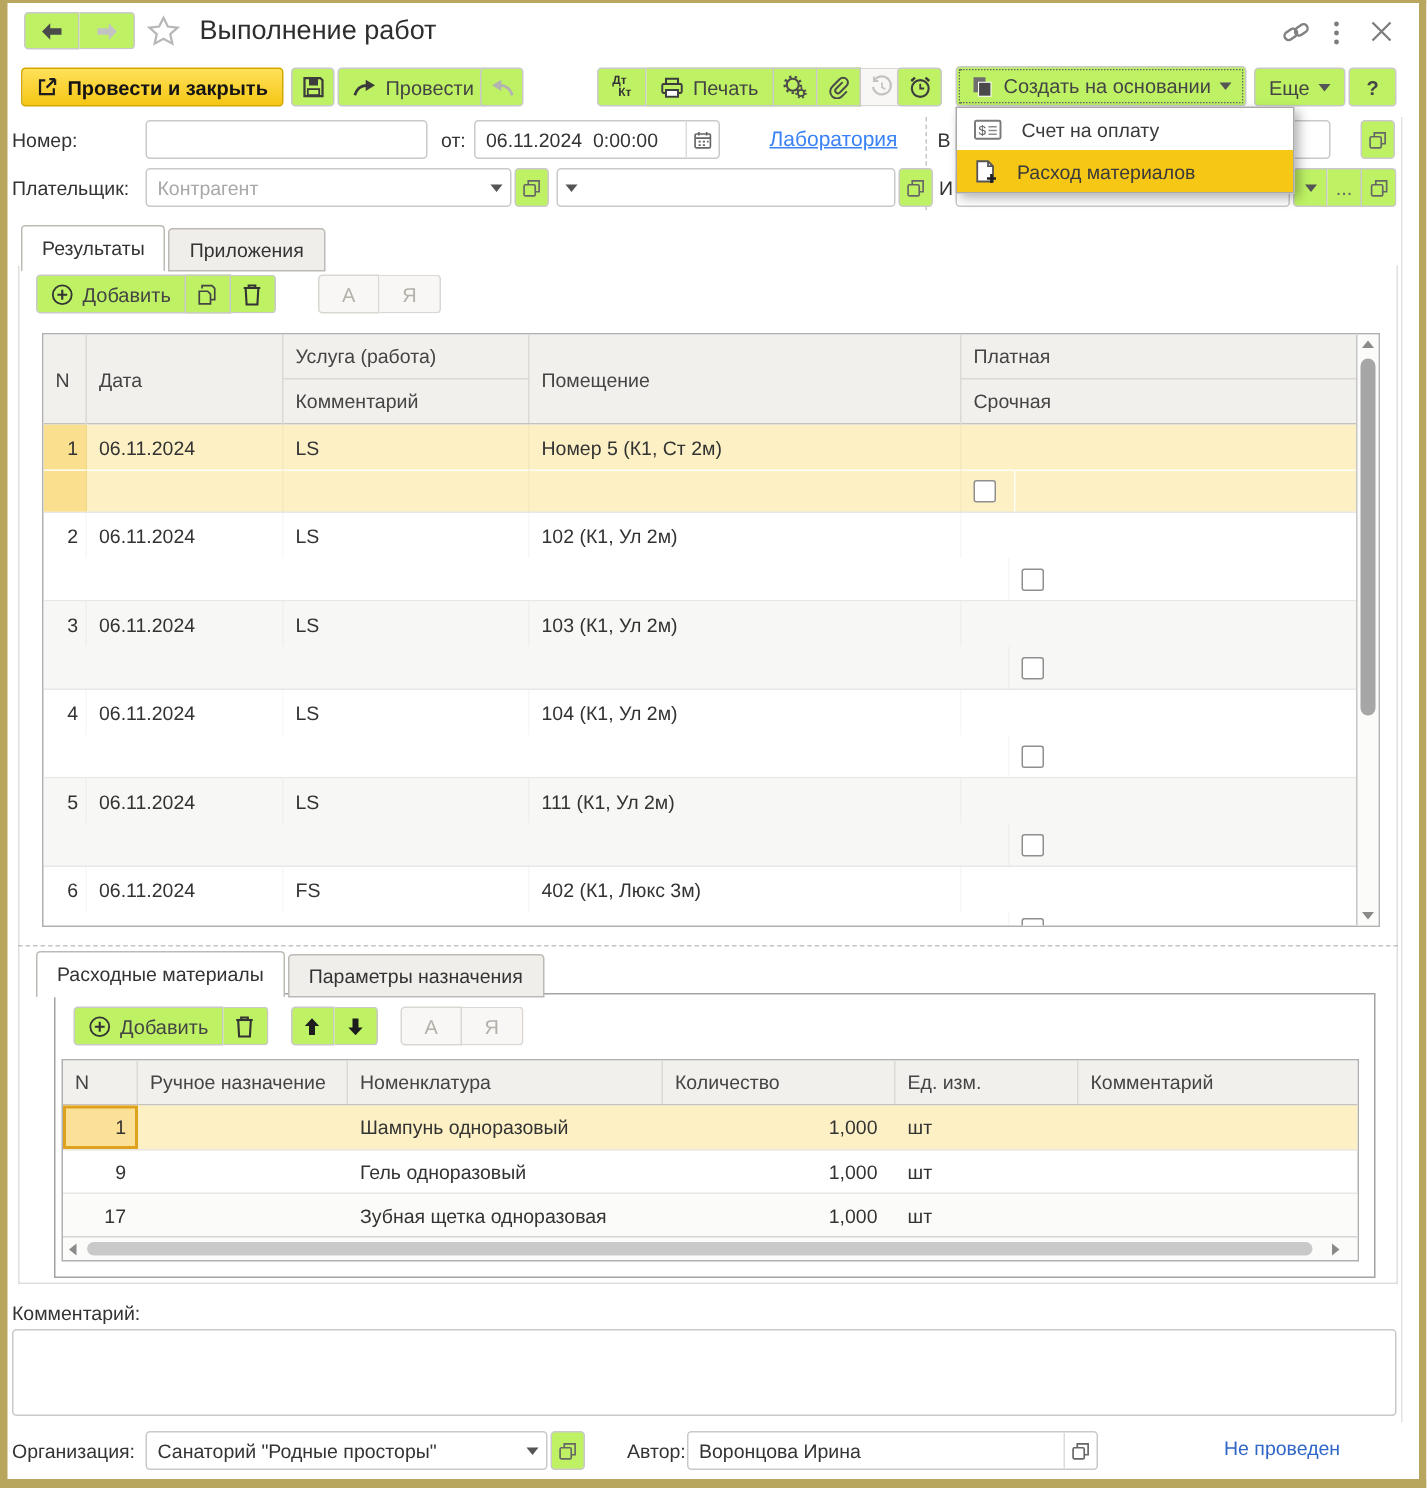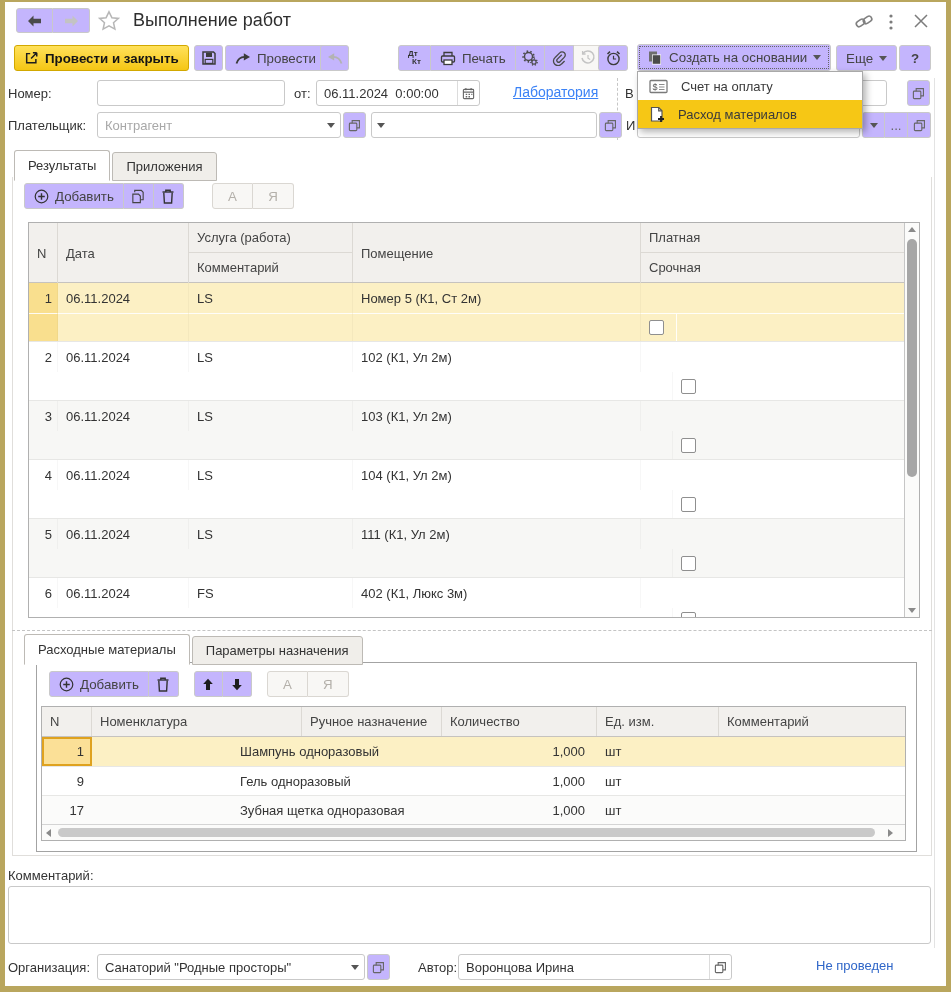--- a/index.html
+++ b/index.html
@@ -1,21 +1,21 @@
 <!DOCTYPE html>
 <html><head>
 <meta charset="utf-8">
 <style>
   html,body{margin:0;padding:0;background:#e9e9e9;}
   .win{position:relative;width:951px;height:992px;background:#fff;overflow:hidden;
        font-family:"Liberation Sans",sans-serif;font-size:13px;color:#333;}
   .abs{position:absolute;box-sizing:border-box;}
   .frame{position:absolute;background:#b9a65e;}
   
-  .btn{display:inline-flex;align-items:center;gap:6px;height:26px;padding:0 9px;background:#c4b5fd;
+  .btn{display:inline-flex;align-items:center;gap:6px;height:26px;padding:0 9px;background:#bef264;
        border:1px solid #c9c9c9;border-radius:3px;color:#444;box-sizing:border-box;white-space:nowrap;}
   .btn.sq{justify-content:center;padding:0;}
   .grp{display:flex;}
   .grp .btn{border-radius:0;border-left-width:0;}
   .grp .btn:first-child{border-radius:3px 0 0 3px;border-left-width:1px;}
   .grp .btn:last-child{border-radius:0 3px 3px 0;}
   .ybtn{background:linear-gradient(#ffe15a,#f5c614);border:1px solid #d2a800;font-weight:bold;color:#141414;}
   .disabled{color:#b4b0aa;background:#f8f7f5;border-color:#dad7d2;}
   .caret{width:0;height:0;border-left:4px solid transparent;border-right:4px solid transparent;border-top:5px solid #555;display:inline-block;}
   .focusdots{outline:1px dotted #666;outline-offset:-3px;}
@@ -439,22 +439,22 @@
       </div>
       <div class="grp">
         <button class="btn sq disabled" style="width:41px;">А</button>
         <button class="btn sq disabled" style="width:41px;">Я</button>
       </div>
     </div>
 
     <div style="position:absolute;left:4px;top:43px;width:865px;height:135px;border:1px solid #b0b0b0;box-sizing:border-box;overflow:hidden;">
       <div class="thbg" style="display:flex;height:30px;border-bottom:1px solid #c6c3bf;box-sizing:border-box;">
         <div class="hcell" style="width:50px;height:29px;">N</div>
+        <div class="hcell" style="width:140px;height:29px;">Ручное назначение</div>
         <div class="hcell" style="width:210px;height:29px;">Номенклатура</div>
-        <div class="hcell" style="width:140px;height:29px;">Ручное назначение</div>
         <div class="hcell" style="width:155px;height:29px;">Количество</div>
         <div class="hcell" style="width:122px;height:29px;">Ед. изм.</div>
         <div class="hcell" style="width:186px;height:29px;border-right:none;">Комментарий</div>
       </div>
 
       <div style="display:flex;height:30px;background:#fcf0c4;border-bottom:1px solid #e7e7e5;box-sizing:border-box;">
         <div style="width:50px;box-sizing:border-box;background:#fbe097;border:2px solid #dfa21f;display:flex;align-items:center;justify-content:flex-end;padding-right:6px;">1</div>
         <div style="width:140px;"></div>
         <div style="width:210px;display:flex;align-items:center;padding-left:8px;box-sizing:border-box;">Шампунь одноразовый</div>
         <div style="width:155px;display:flex;align-items:center;justify-content:flex-end;padding-right:12px;box-sizing:border-box;">1,000</div>

